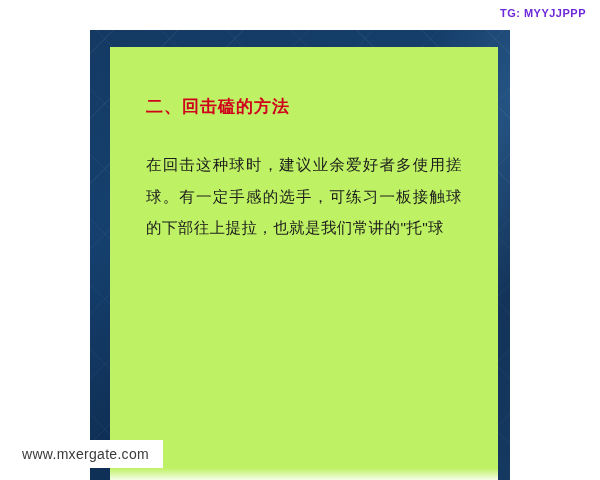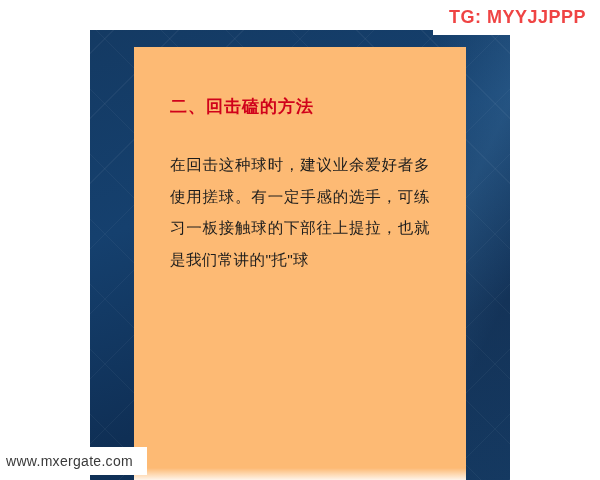--- a/index.html
+++ b/index.html
@@ -37,26 +37,25 @@
     position: absolute;
     inset: 0;
     background: linear-gradient(115deg, rgba(255,255,255,0.00) 55%, rgba(120,190,240,0.16) 72%, rgba(255,255,255,0.02) 86%);
     pointer-events: none;
   }
   
   .card {
     position: absolute;
     left: 110px;
     top: 47px;
-    width: 332px;
+    width: 388px;
     height: 433px;
-    background: #fdba74;
+    background: #bef264;
     box-sizing: border-box;
     overflow: hidden;
-    margin-left: 24px;
   }
   .card-inner {
     position: absolute;
     left: 0;
     top: 0;
     right: 0;
     bottom: 0;
     padding: 48px 36px 0 36px;
     box-sizing: border-box;
   }
@@ -88,37 +87,37 @@
     height: 12px;
     background: linear-gradient(to bottom, rgba(255,255,255,0) 0%, rgba(255,255,255,0.85) 100%);
     pointer-events: none;
   }
   
   .tg-badge {
     position: absolute;
     right: 0;
     top: 0;
     background: #ffffff;
-    color: #ef4444;
-    font-size: 18px;
+    color: #6d28d9;
+    font-size: 11px;
     font-weight: bold;
     letter-spacing: 0.5px;
     padding: 7px 14px 7px 16px;
     font-family: "Liberation Sans", sans-serif;
   }
   
   .site-watermark {
     position: absolute;
     left: 0;
-    bottom: 5px;
+    bottom: 12px;
     background: #ffffff;
     color: #3a3a3a;
     font-size: 14px;
     letter-spacing: 0.3px;
-    padding: 6px 14px 6px 6px;
+    padding: 6px 14px 6px 22px;
     font-family: "Liberation Sans", sans-serif;
   }
 </style>
 </head>
 <body>
 
 <div class="screen">
 
   <div class="outer-frame">
     <div class="frame-sheen"></div>

